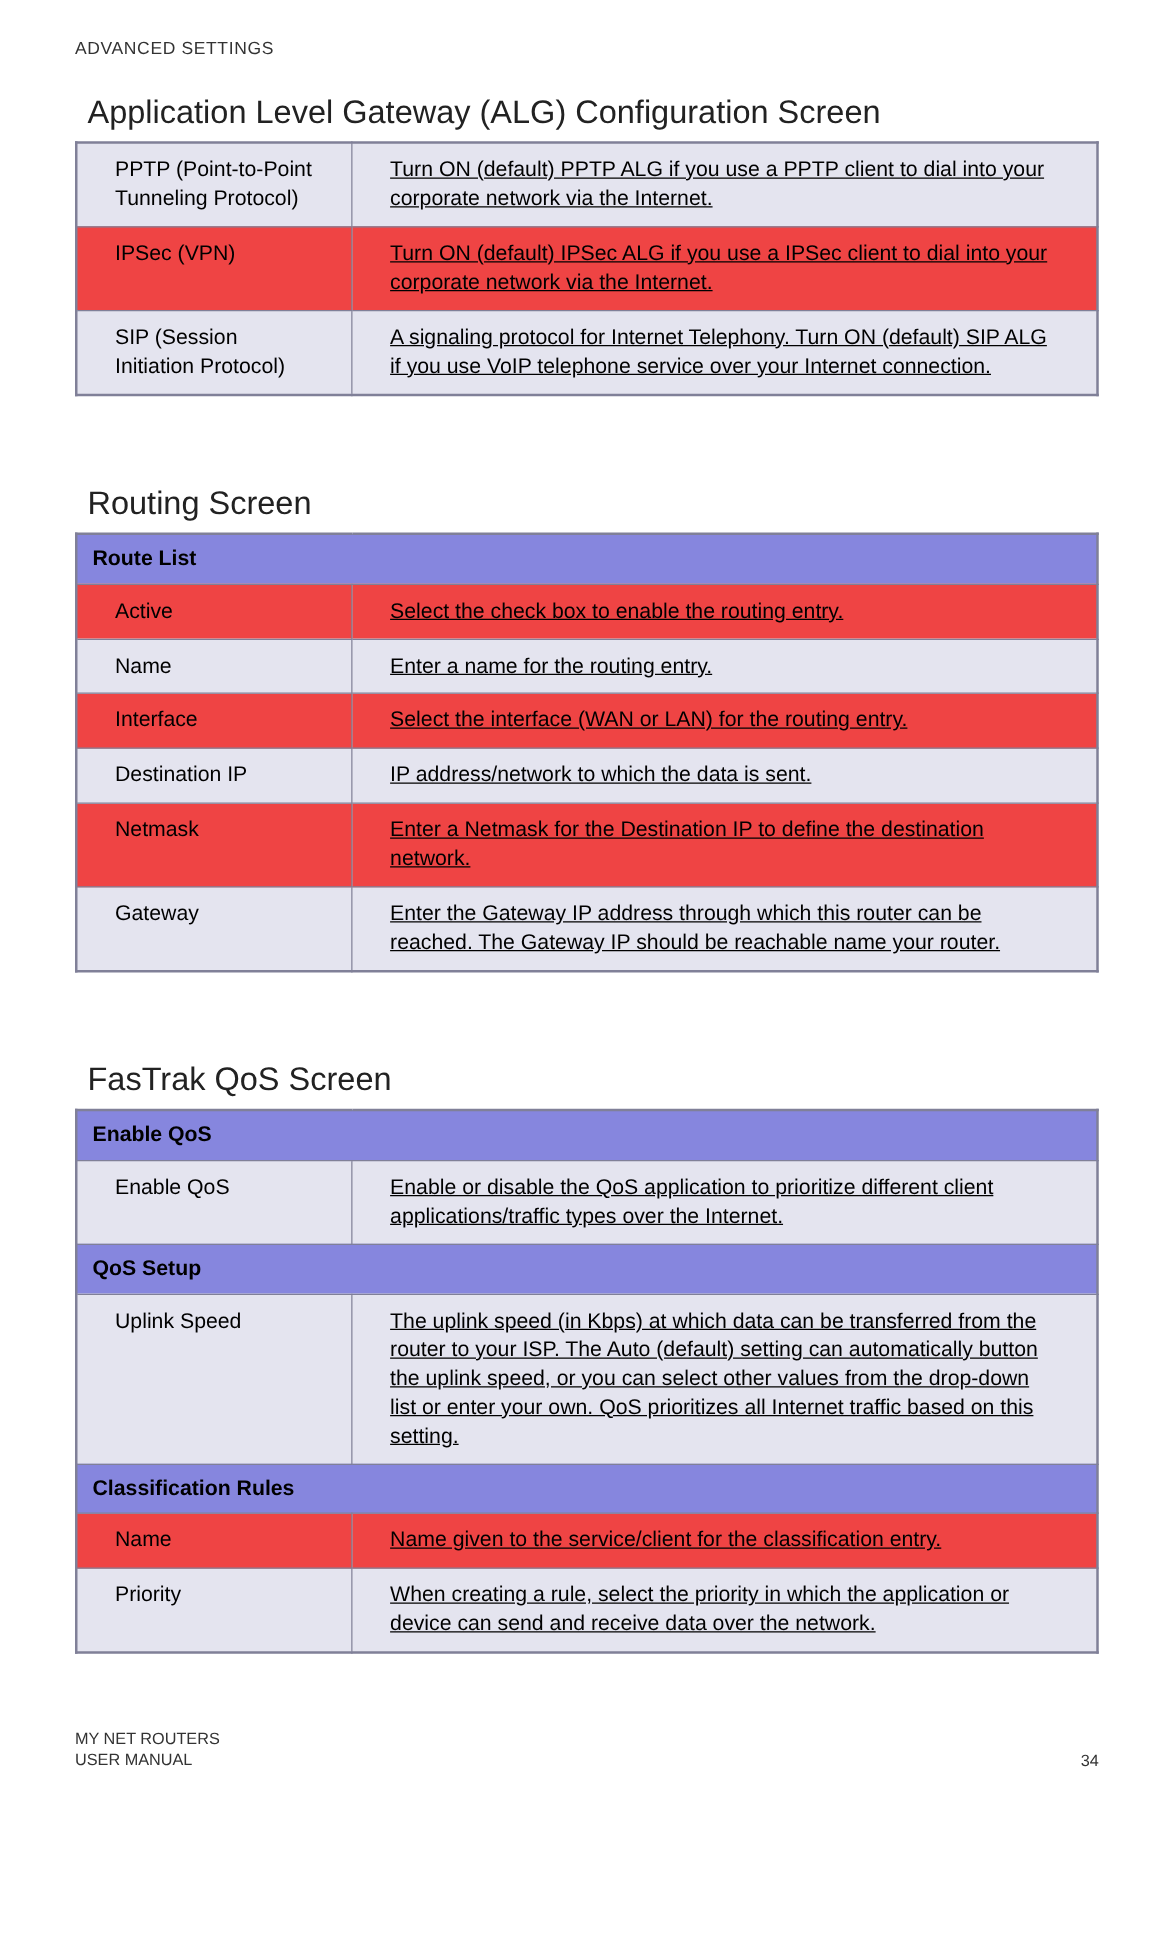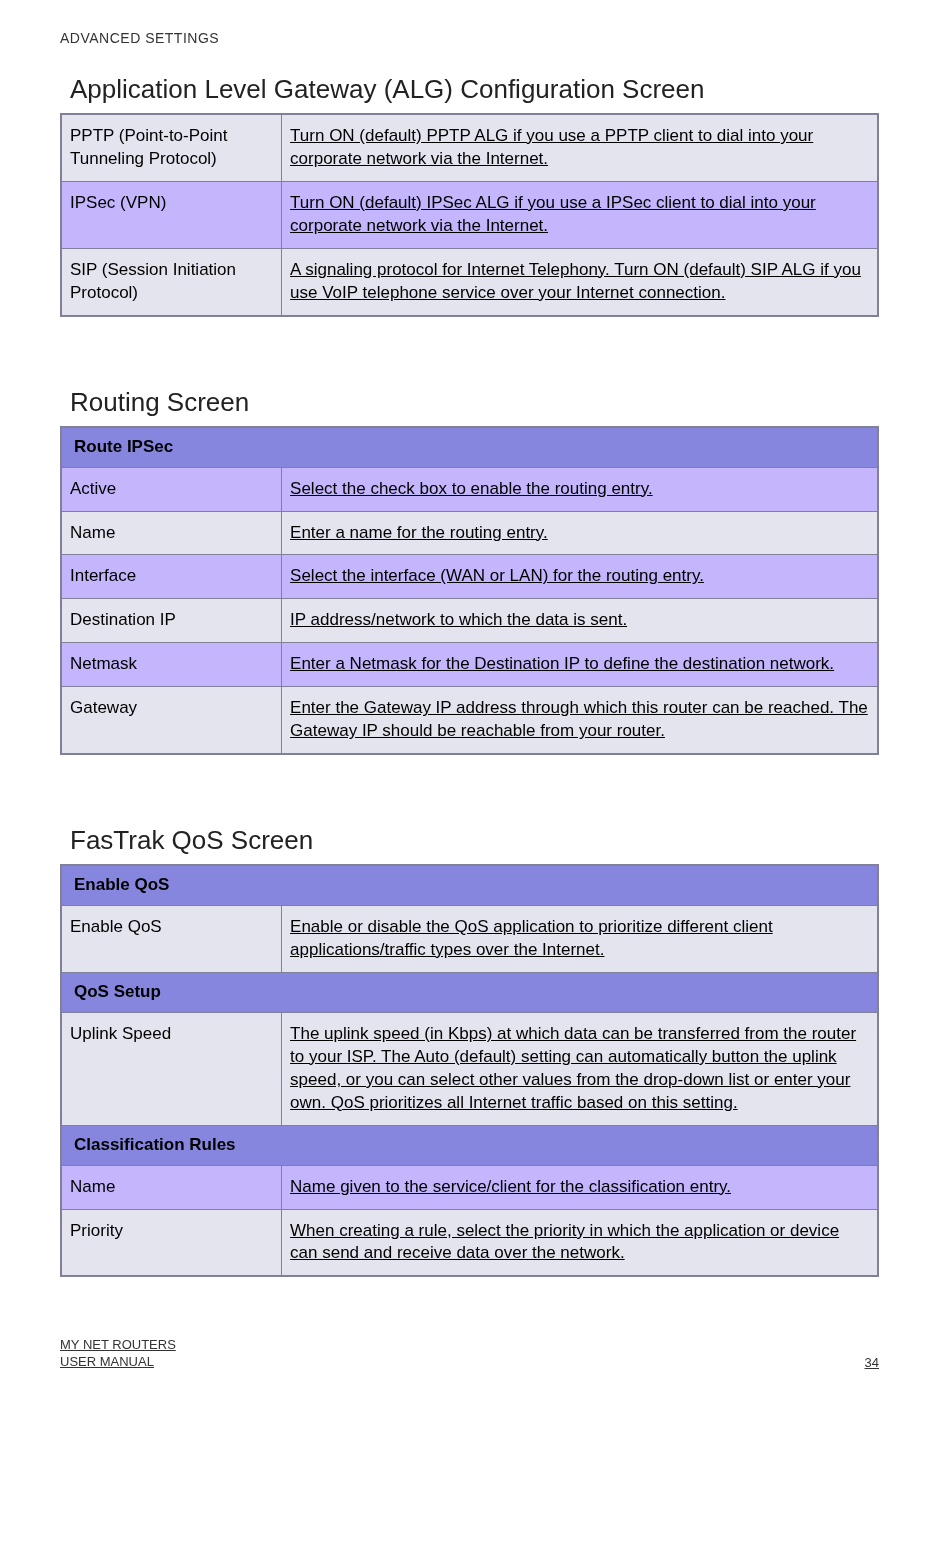--- a/index.html
+++ b/index.html
@@ -32,55 +32,54 @@
       margin-bottom: 70px;
     }
     table {
       width: 100%;
       border-collapse: collapse;
       border: 2px solid #808098;
       border-top: 2px solid #808098;
     }
     td {
       border: 1px solid #808098;
-      padding: 10px 8px;
+      padding: 10px 30px;
       vertical-align: top;
       font-size: 17px;
       line-height: 1.35;
     }
     td.col-label {
       width: 27%;
     }
     td.col-desc {
       width: 73%;
       text-decoration: underline;
     }
     tr.shaded td {
       background: #e4e4ef;
     }
     tr.plain td {
-      background: #c4b5fd;
+      background: #ef4444;
     }
     tr.section-header td {
       background: #8686de;
       font-weight: 700;
       font-size: 17px;
       padding: 8px 12px;
     }
     .bold-inline {
       font-weight: 700;
     }
     .footer {
       display: flex;
       justify-content: space-between;
       align-items: flex-end;
       font-size: 13px;
       margin-top: 60px;
       color: #333;
-      text-decoration: underline;
     }
     .footer-left {
       line-height: 1.25;
     }
   </style>
 </head>
 <body>
 
 <div class="header-label">ADVANCED SETTINGS</div>
 
@@ -102,21 +101,21 @@
     </tr>
   </tbody>
     </table>
 </div>
 
 <div class="section-block">
   <h2 class="section-title">Routing Screen</h2>
   <table>
     <tbody>
         <tr class="section-header">
-      <td colspan="2">Route IPSec</td>
+      <td colspan="2">Route List</td>
     </tr>
     <tr class="plain">
       <td class="col-label">Active</td>
       <td class="col-desc">Select the check box to enable the routing entry.</td>
     </tr>
     <tr class="shaded">
       <td class="col-label">Name</td>
       <td class="col-desc">Enter a name for the routing entry.</td>
     </tr>
     <tr class="plain">
@@ -126,21 +125,21 @@
     <tr class="shaded">
       <td class="col-label">Destination IP</td>
       <td class="col-desc">IP address/network to which the data is sent.</td>
     </tr>
     <tr class="plain">
       <td class="col-label">Netmask</td>
       <td class="col-desc">Enter a Netmask for the Destination IP to define the destination network.</td>
     </tr>
     <tr class="shaded">
       <td class="col-label">Gateway</td>
-      <td class="col-desc">Enter the Gateway IP address through which this router can be reached. The Gateway IP should be reachable from your router.</td>
+      <td class="col-desc">Enter the Gateway IP address through which this router can be reached. The Gateway IP should be reachable name your router.</td>
     </tr>
   </tbody>
     </table>
 </div>
 
 <div class="section-block" style="margin-bottom:40px;">
   <h2 class="section-title">FasTrak QoS Screen</h2>
   <table>
     <tbody>
         <tr class="section-header">

